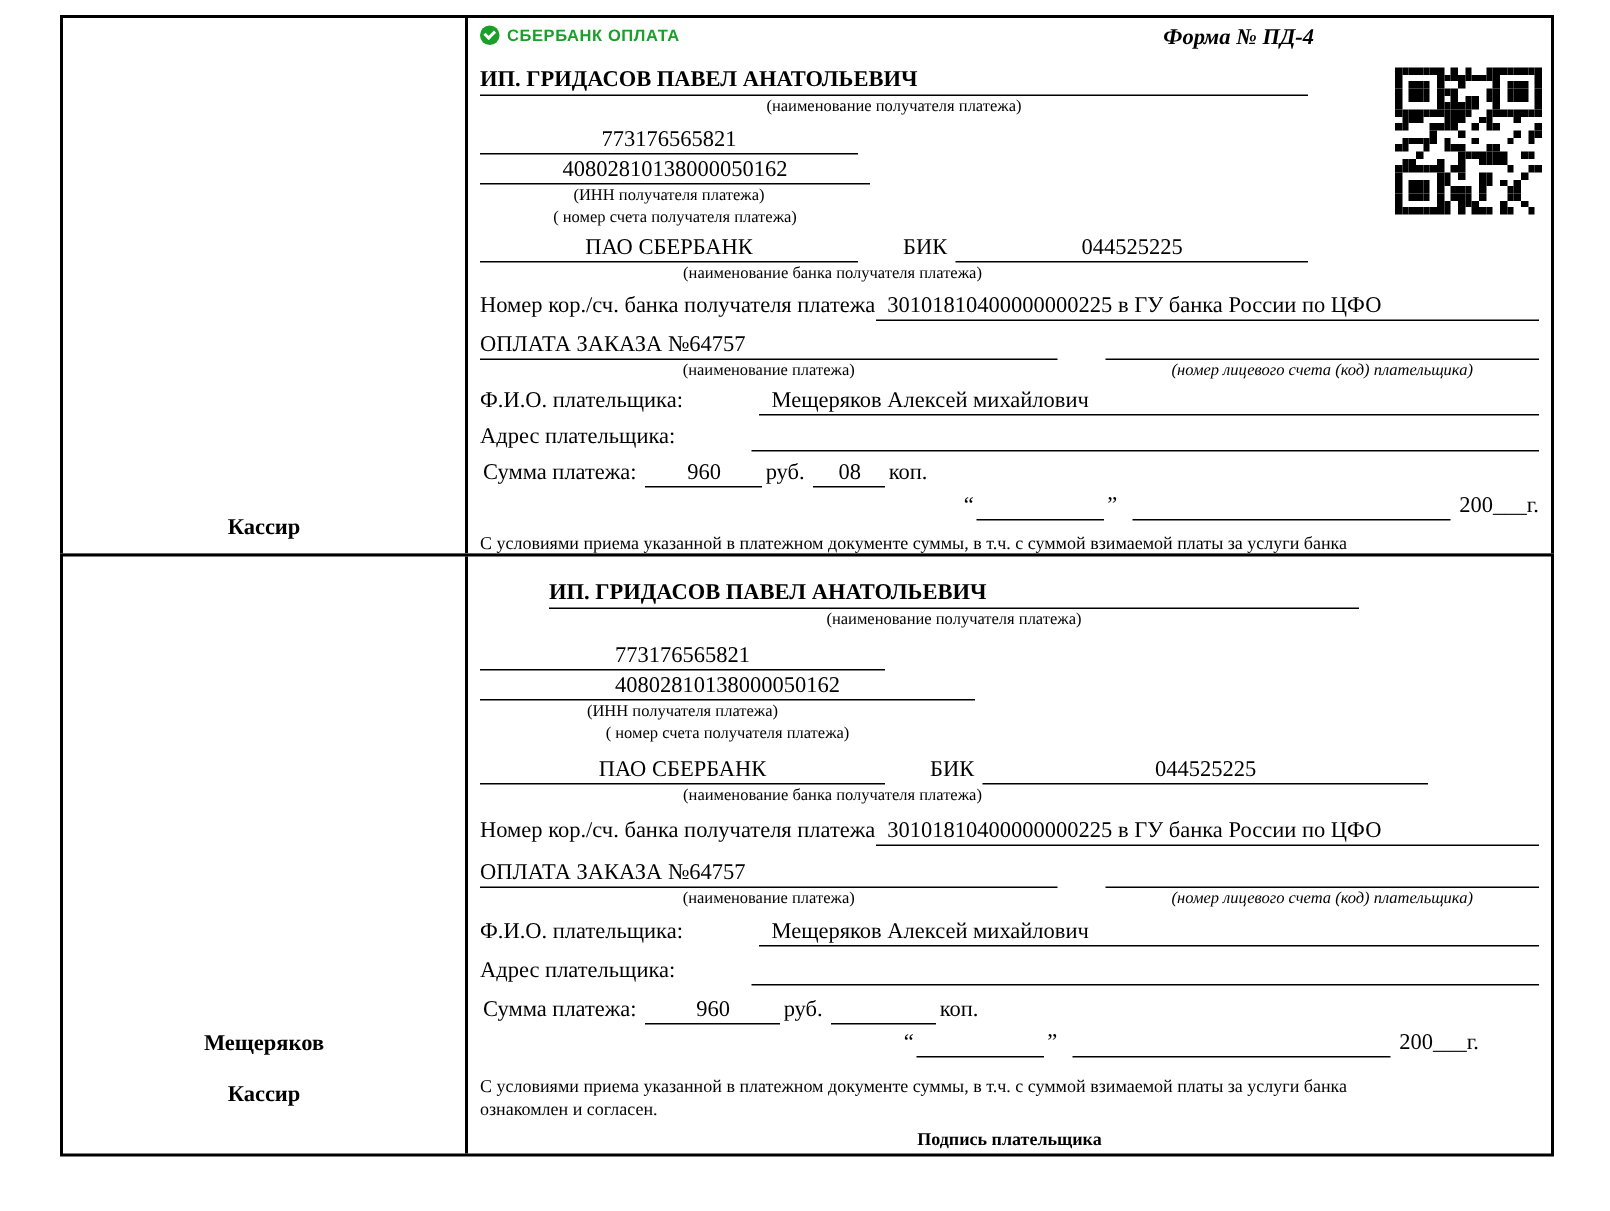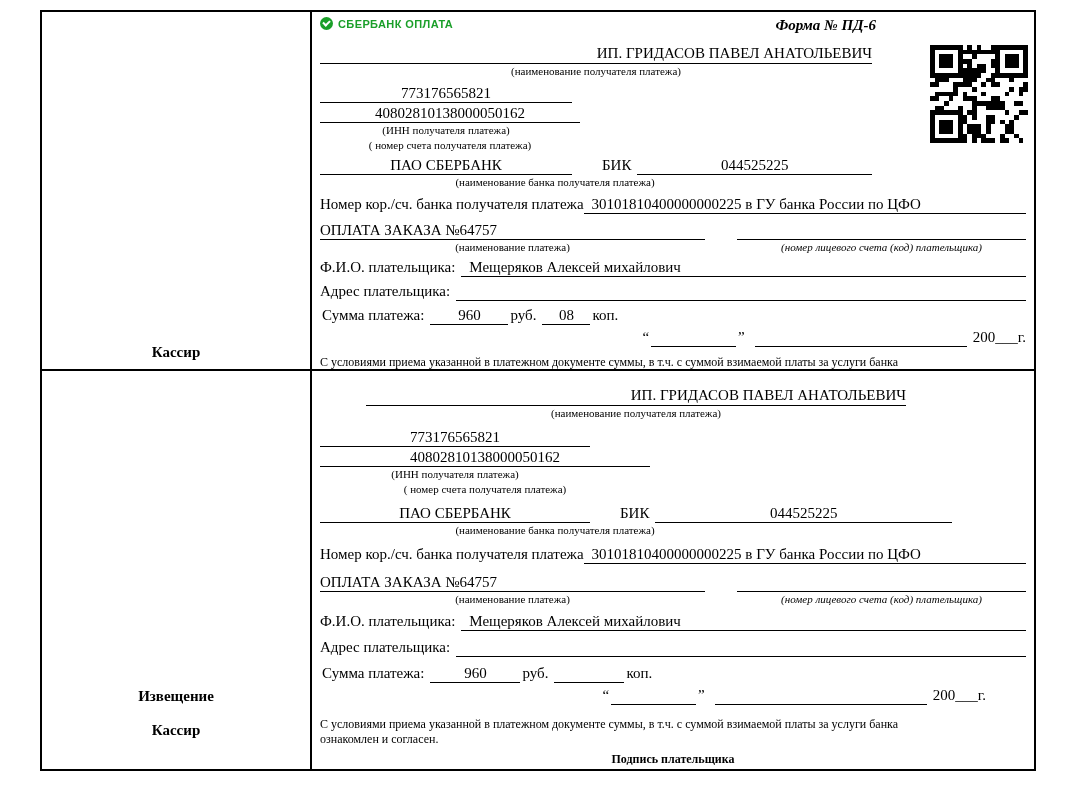--- a/index.html
+++ b/index.html
@@ -34,39 +34,39 @@
   .logo-mark { width:13px; height:13px; border-radius:50%; background:#1a9f29; position:relative; flex:none; }
   .logo-mark::after { content:""; position:absolute; left:3px; top:3px; width:5px; height:3px; border-left:2px solid #fff; border-bottom:2px solid #fff; transform:rotate(-45deg); }
   .logo-text { color:#1a9f29; font-weight:bold; font-size:11px; font-family:"Liberation Sans", sans-serif; letter-spacing:0.4px; }
   .form-title { font-weight:bold; font-style:italic; font-size:15px; white-space:nowrap; }
 
   .qr { position:absolute; top:33px; right:6px; width:98px; height:98px; background:#fff; }
 
   .narrow { width:552px; }
   .narrow-b { width:632px; }
 
-  .name-row { border-bottom:1px solid #000; text-align:right; font-weight:normal; height:21px; line-height:21px; white-space:nowrap; }
+  .name-row { border-bottom:1px solid #000; text-align:left; font-weight:bold; height:21px; line-height:21px; white-space:nowrap; }
   .name-b { width:540px; margin:0 auto; }
 
   .pair { display:flex; justify-content:space-between;flex-direction:column; }
   .wL { width:252px; } .wR { width:260px; }
   .wLb { width:270px; } .wRb { width:330px; }
   .bik-label { margin:0 6px 0 30px; white-space:nowrap; }
   .bank-label-c { width:470px; text-align:center; }
 
   .korr-label { white-space:nowrap; }
   .korr-val { flex:1; padding-left:8px; }
 
   .purpose-first { width:385px; text-align:left; }
   .purpose-second { flex:1; margin-left:32px; }
   .lbl-payment { width:385px; text-align:center; }
   .lbl-personal { flex:1; margin-left:32px; text-align:center;font-style:italic; }
 
   .inline-lbl { white-space:nowrap; margin-right:6px; }
-  .val-left { text-align:left; padding-left:8px; }
+  .val-left { text-align:left; padding-left:8px;margin-left:45px; }
 
   .sum-row span.txt { margin:0 6px 0 2px; white-space:nowrap; }
   .w78 { width:78px; } .w48 { width:48px; } .w90 { width:90px; } .w70 { width:70px; }
 
   .date-row { display:flex; justify-content:flex-end; align-items:flex-end; line-height:20px; }
   .date-row .q { margin:0 2px; }
   .date-ul1 { width:85px; } .date-ul2 { width:212px; margin-left:8px; margin-right:6px; }
   .date-pad { padding-right:40px; }
   .yr { white-space:nowrap; }
 
@@ -84,21 +84,21 @@
     <div class="left-cell">
       <div class="side-label lbl-kassir-top">Кассир</div>
     </div>
     <div class="right-cell">
 
       <div class="header-row">
         <div class="logo">
           <span class="logo-mark"></span>
           <span class="logo-text">СБЕРБАНК ОПЛАТА</span>
         </div>
-        <div class="form-title">Форма № ПД-6</div>
+        <div class="form-title">Форма № ПД-4</div>
       </div>
 
       <div class="qr">
           <div style="position:absolute;left:0%;top:0%;width:4.761904761904762%;height:4.761904761904762%;background:#000"></div>
           <div style="position:absolute;left:4.761904761904762%;top:0%;width:4.761904761904762%;height:4.761904761904762%;background:#000"></div>
           <div style="position:absolute;left:9.523809523809524%;top:0%;width:4.761904761904762%;height:4.761904761904762%;background:#000"></div>
           <div style="position:absolute;left:14.285714285714285%;top:0%;width:4.761904761904762%;height:4.761904761904762%;background:#000"></div>
           <div style="position:absolute;left:19.047619047619047%;top:0%;width:4.761904761904762%;height:4.761904761904762%;background:#000"></div>
           <div style="position:absolute;left:23.80952380952381%;top:0%;width:4.761904761904762%;height:4.761904761904762%;background:#000"></div>
           <div style="position:absolute;left:28.57142857142857%;top:0%;width:4.761904761904762%;height:4.761904761904762%;background:#000"></div>
@@ -390,21 +390,21 @@
           <span>ознакомлен и согласен.</span>
           <span class="sig-inline">Подпись плательщика</span>
         </div>
       </div>
 
     </div>
   </div>
 
   <div class="slip bottom">
     <div class="left-cell">
-      <div class="side-label lbl-kvit">Извещение</div>
+      <div class="side-label lbl-kvit">Мещеряков</div>
       <div class="side-label lbl-kassir-bottom">Кассир</div>
     </div>
     <div class="right-cell bottom-cell">
 
       <div class="narrow-b">
         <div class="name-row name-b">ИП. ГРИДАСОВ ПАВЕЛ АНАТОЛЬЕВИЧ</div>
         <div class="small center">(наименование получателя платежа)</div>
 
         <div class="pair mt6">
           <span class="ul wLb center">773176565821</span>

